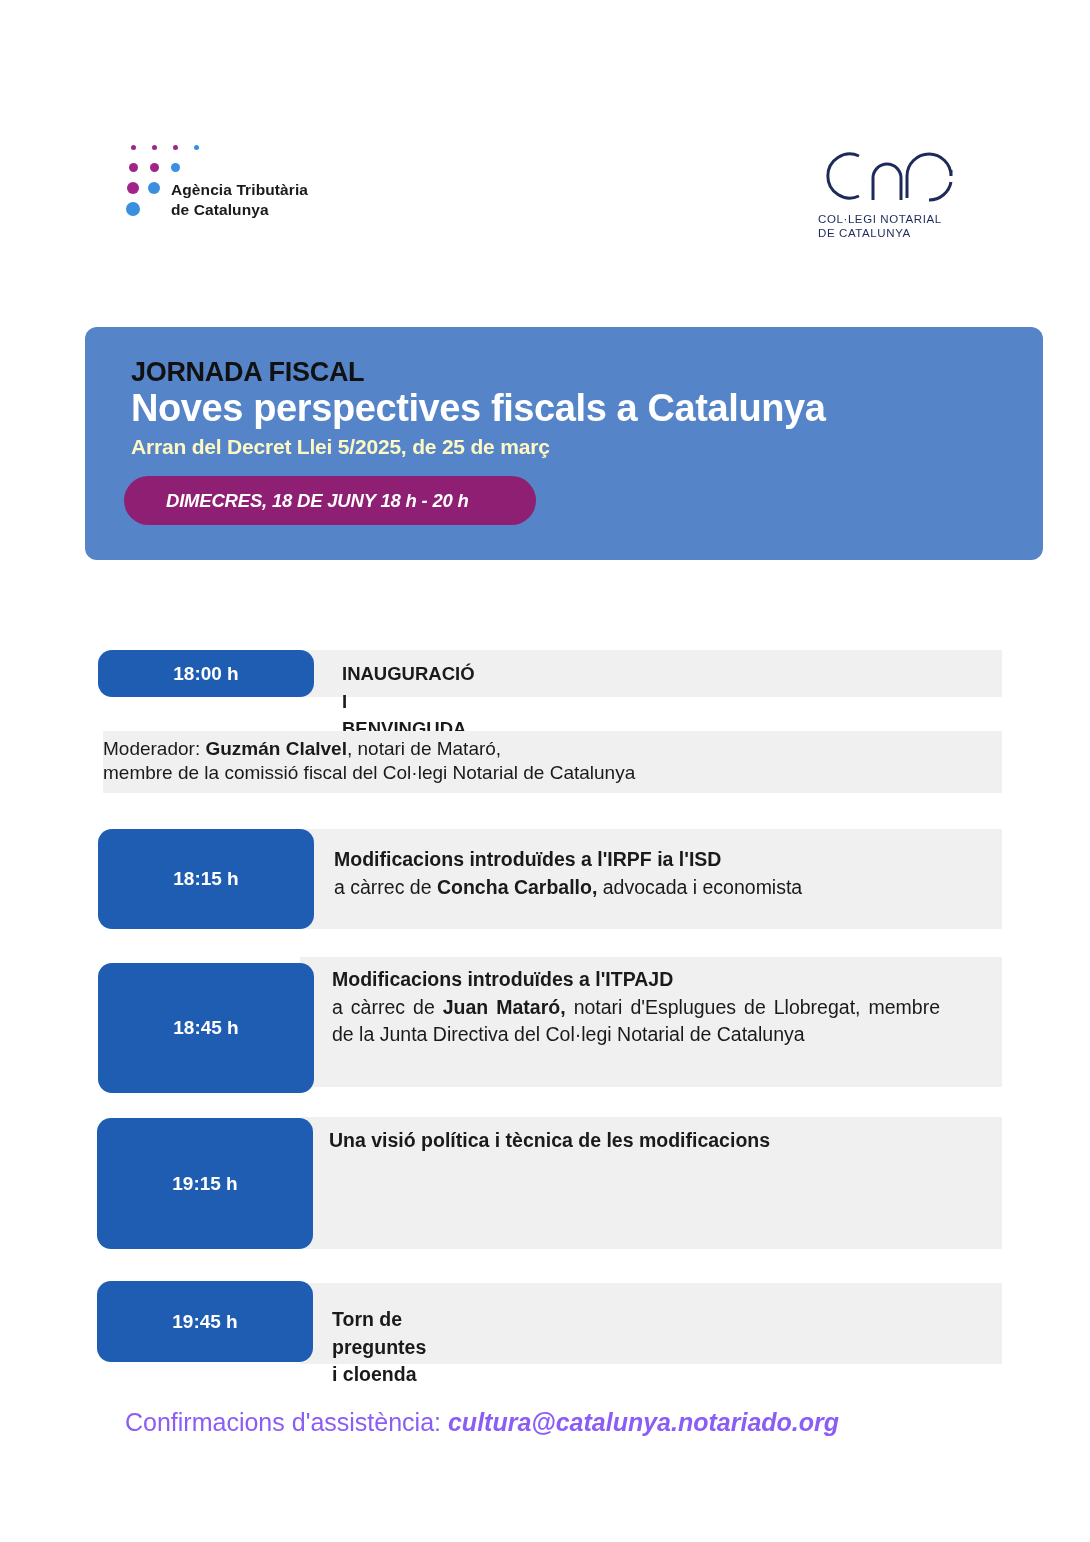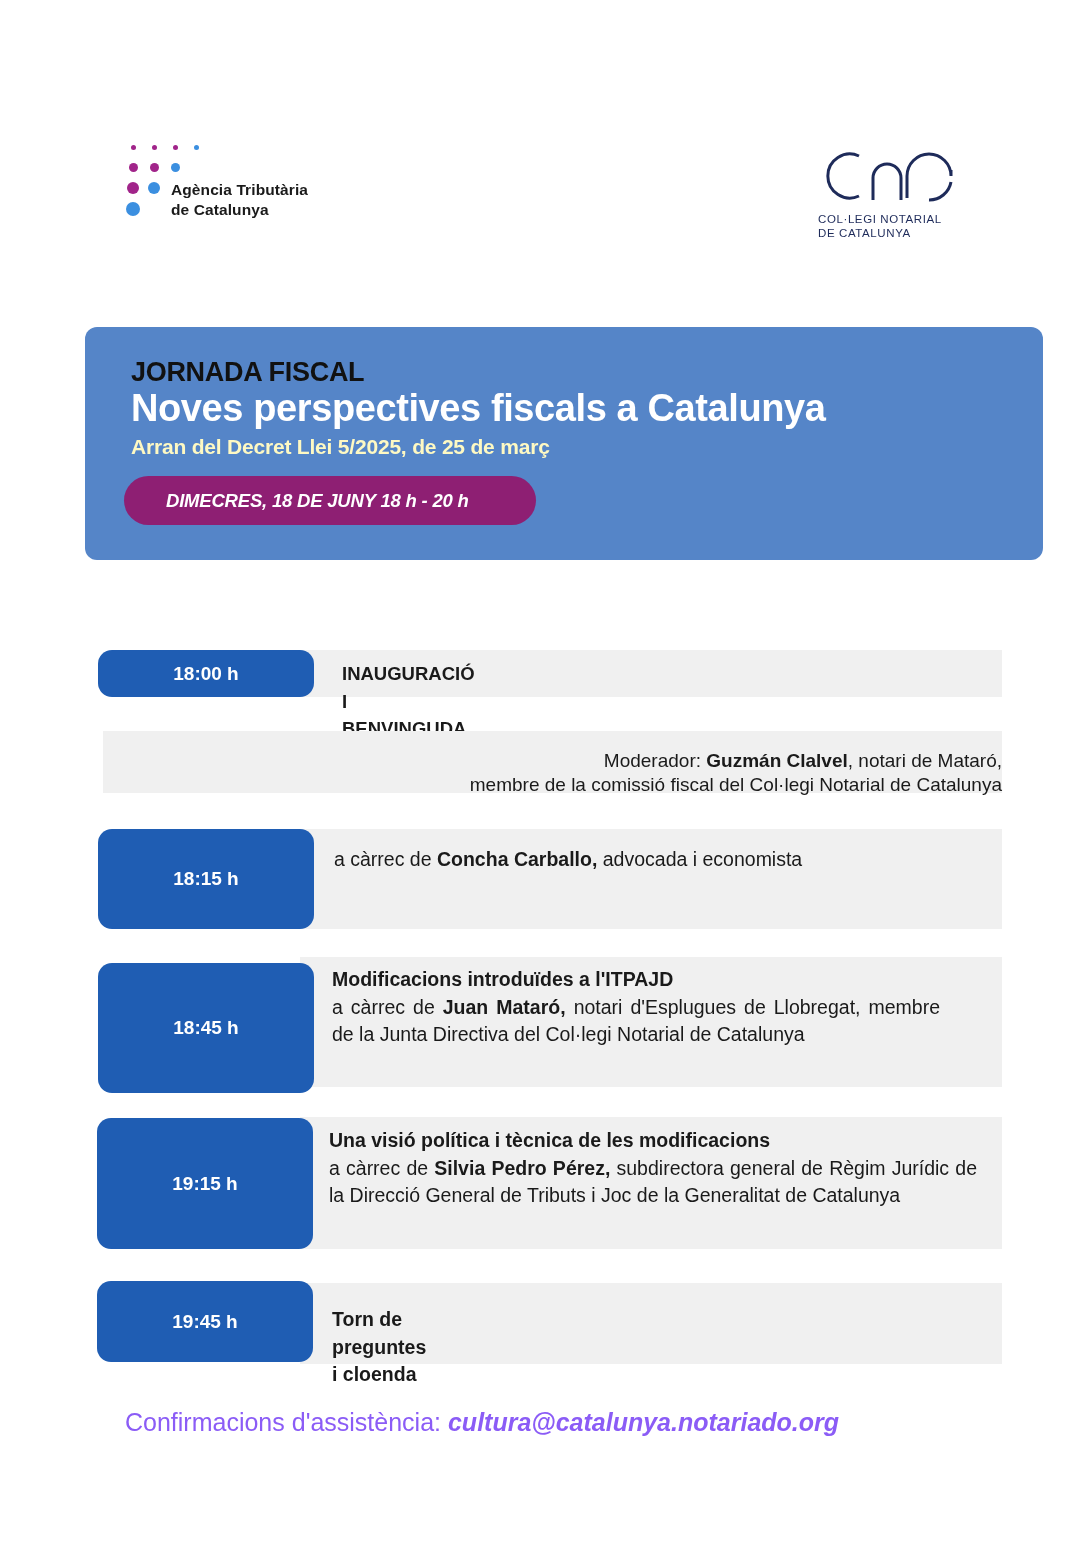--- a/index.html
+++ b/index.html
@@ -29,21 +29,21 @@
     
     .row { position: absolute; }
     .row .panel { position: absolute; background: #f0f0f0; }
     .row .time { position: absolute; background: #1f5db3; border-radius: 14px; color: #ffffff; font-weight: bold; font-size: 19px;
                  display: flex; align-items: center; justify-content: center; }
     .row .content { position: absolute; font-size: 19.5px; line-height: 27.5px; color: #1a1a1a; }
     .row .content .t { font-weight: bold; }
     .justify { text-align: justify; text-align-last: left; }
 
     .mod-box { position: absolute; left: 103px; top: 731px; width: 899px; height: 62px; background: #f0f0f0;
-               text-align: right; font-size: 19px; line-height: 24px; color: #1a1a1a; box-sizing: border-box; padding-top: 18px; }
+               text-align: left; font-size: 19px; line-height: 24px; color: #1a1a1a; box-sizing: border-box; padding-top: 6px; }
     .mod-box b { font-weight: bold; }
 
     .rsvp { position: absolute; left: 125px; top: 1408px; font-size: 25px; color: #8b5cf6; white-space: nowrap; }
     .rsvp .email { font-weight: bold; font-style: italic; }
   </style>
 </head>
 <body>
 
 <div class="atc-logo">
   <span class="atc-dot" style="left:5px;top:3px;width:5px;height:5px;background:#a1248a"></span>
@@ -94,39 +94,39 @@
   <div>
     <span>Moderador: </span><b>Guzmán Clalvel</b><span>, notari de Mataró,</span>
   </div>
   <div>membre de la comissió fiscal del Col·legi Notarial de Catalunya</div>
 </div>
 
 <div class="row">
   <div class="panel" style="left:300px;top:829px;width:702px;height:100px;"></div>
   <div class="time" style="left:98px;top:829px;width:216px;height:100px;">18:15 h</div>
   <div class="content" style="left:334px;top:846px;width:620px;">
+    <div class="t">Modificacions introduïdes a l'IRPF ia l'ISD</div>
     <div><span>a càrrec de </span><b>Concha Carballo,</b><span> advocada i economista</span></div>
   </div>
 </div>
 
 <div class="row">
   <div class="panel" style="left:300px;top:957px;width:702px;height:130px;"></div>
   <div class="time" style="left:98px;top:963px;width:216px;height:130px;">18:45 h</div>
   <div class="content justify" style="left:332px;top:966px;width:608px;">
     <div class="t">Modificacions introduïdes a l'ITPAJD</div>
     <div class="justify"><span>a càrrec de </span><b>Juan Mataró,</b><span> notari d'Esplugues de Llobregat, membre de la Junta Directiva del Col·legi Notarial de Catalunya</span></div>
   </div>
 </div>
 
 <div class="row">
   <div class="panel" style="left:300px;top:1117px;width:702px;height:132px;"></div>
   <div class="time" style="left:97px;top:1118px;width:216px;height:131px;">19:15 h</div>
   <div class="content" style="left:329px;top:1127px;width:648px;">
     <div class="t">Una visió política i tècnica de les modificacions</div>
-    <div class="justify"><span>a càrrec de </span><b>Silvia Pedro Pérez,</b><span> subdirectora general de Règim Jurídic de la Direcció General de Tributs i Joc de la Generalitat de Catalunya</span></div>
   </div>
 </div>
 
 <div class="row">
   <div class="panel" style="left:300px;top:1283px;width:702px;height:81px;"></div>
   <div class="time" style="left:97px;top:1281px;width:216px;height:81px;">19:45 h</div>
   <div class="content" style="left:332px;top:1306px;">
     <span class="t">Torn de preguntes i cloenda</span>
   </div>
 </div>

